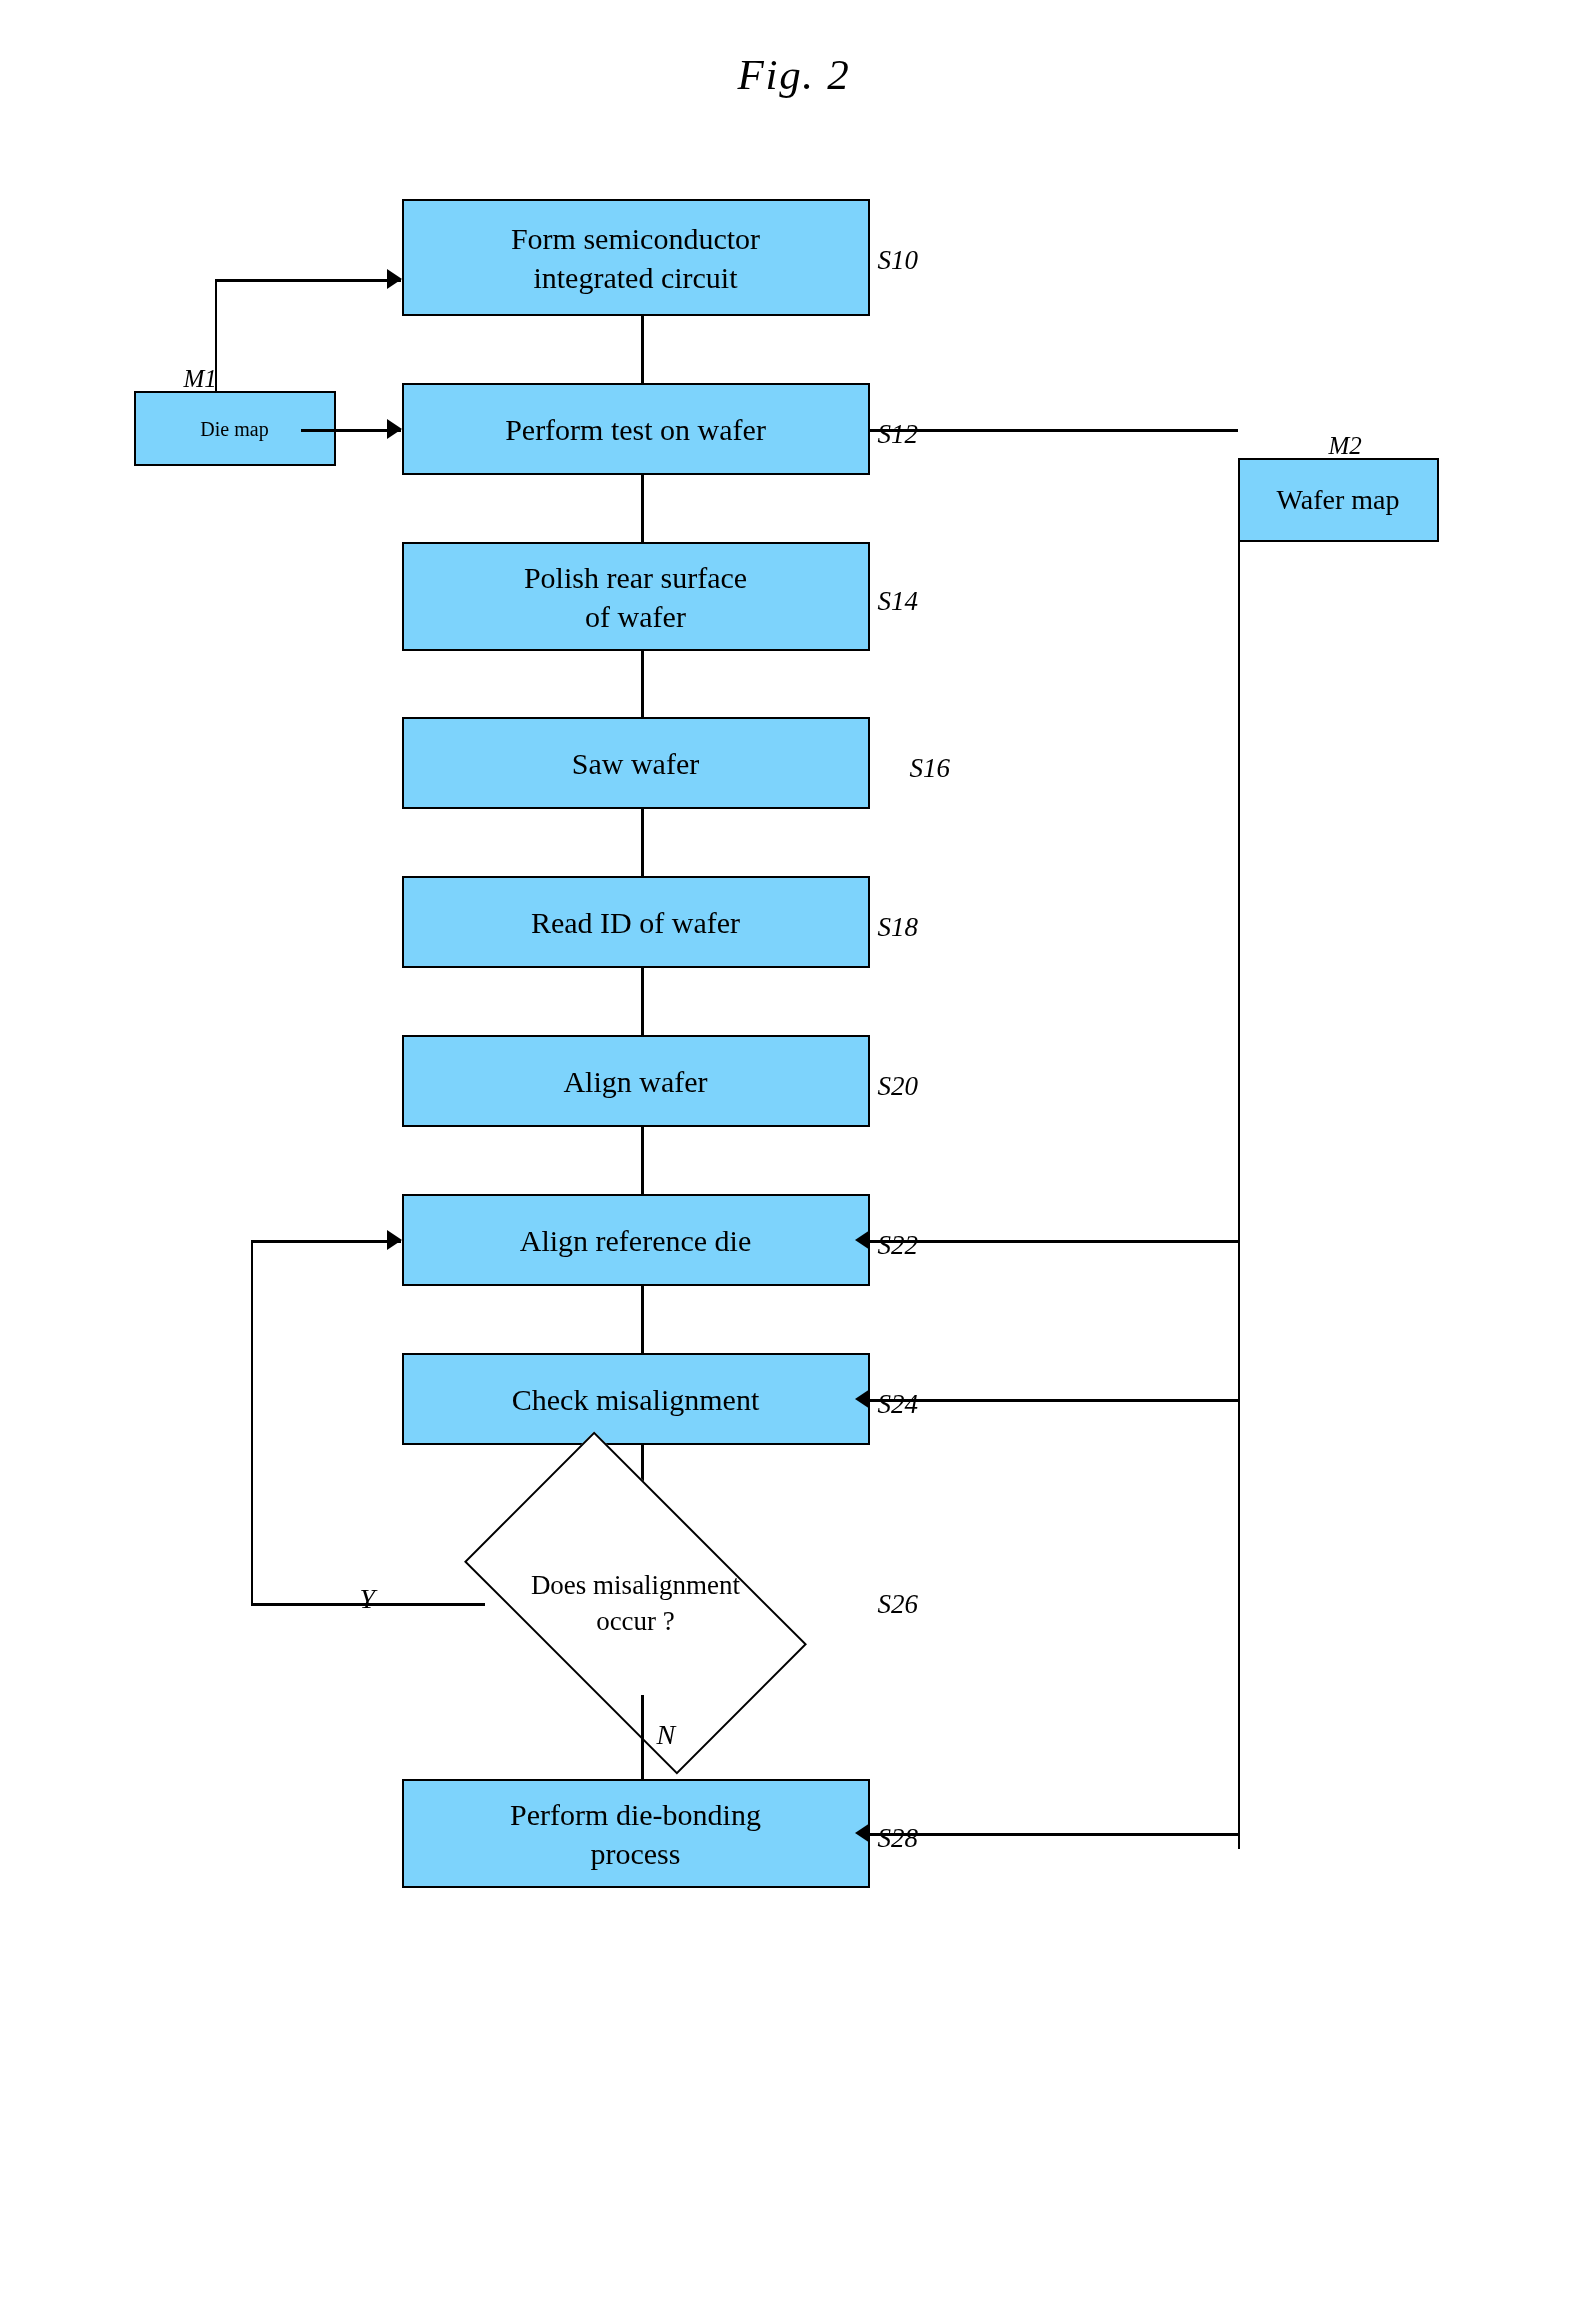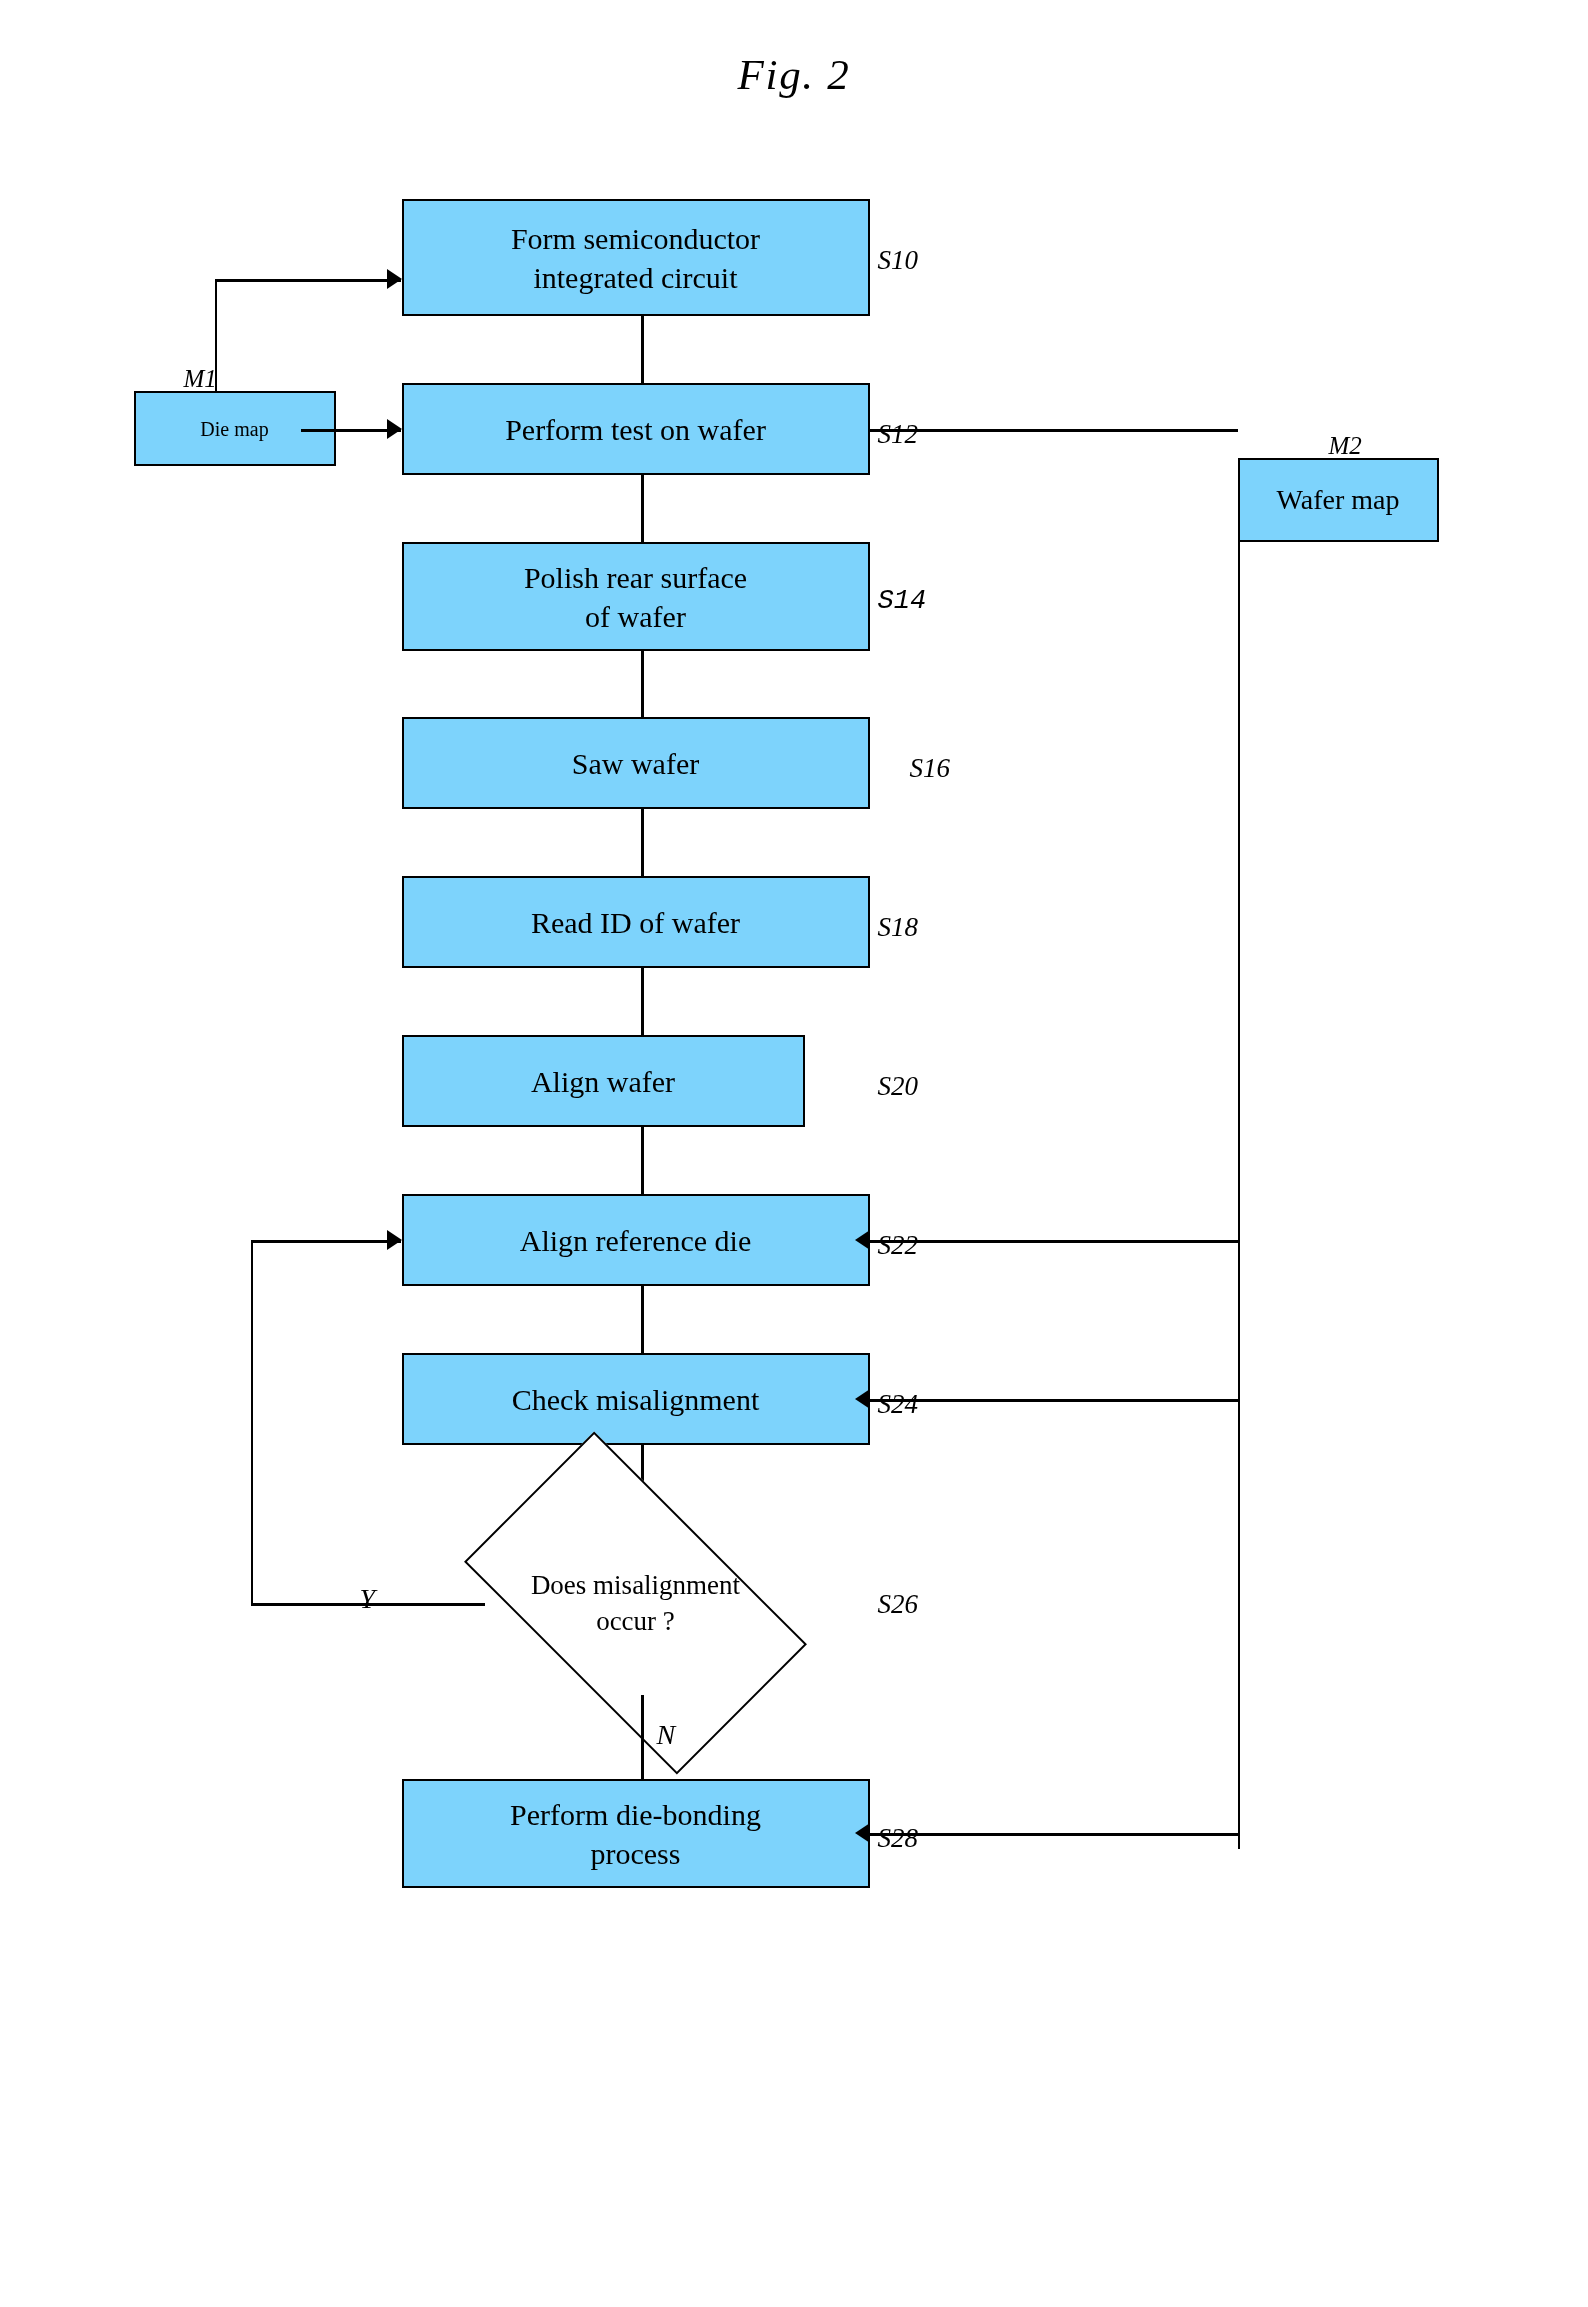--- a/index.html
+++ b/index.html
@@ -193,21 +193,21 @@
 
     <div class="arrow-down" style="left:549px; top:326px;">
       <div class="line" style="height:67px;"></div>
       <div class="head"></div>
     </div>
 
     <div class="flow-box" style="left:318px; top:393px; width:468px; height:109px;">
       <span style="white-space:pre-line;">Polish rear surface
 of wafer</span>
     </div>
-    <div class="step-label" style="left:794px; top:437px;font-family:Liberation Mono, monospace;">
+    <div class="step-label" style="left:794px; top:437px;">
       <span>S14</span>
     </div>
 
     <div class="arrow-down" style="left:549px; top:502px;">
       <div class="line" style="height:67px;"></div>
       <div class="head"></div>
     </div>
 
     <div class="flow-box" style="left:318px; top:568px; width:468px; height:92px;">
       <span>Saw wafer</span>
@@ -226,21 +226,21 @@
     </div>
     <div class="step-label" style="left:794px; top:763px;">
       <span>S18</span>
     </div>
 
     <div class="arrow-down" style="left:549px; top:819px;">
       <div class="line" style="height:67px;"></div>
       <div class="head"></div>
     </div>
 
-    <div class="flow-box" style="left:318px; top:886px; width:403px; height:92px;">
+    <div class="flow-box" style="left:318px; top:886px; width:468px; height:92px;">
       <span>Align wafer</span>
     </div>
     <div class="step-label" style="left:794px; top:922px;">
       <span>S20</span>
     </div>
 
     <div class="arrow-down" style="left:549px; top:978px;">
       <div class="line" style="height:67px;"></div>
       <div class="head"></div>
     </div>

